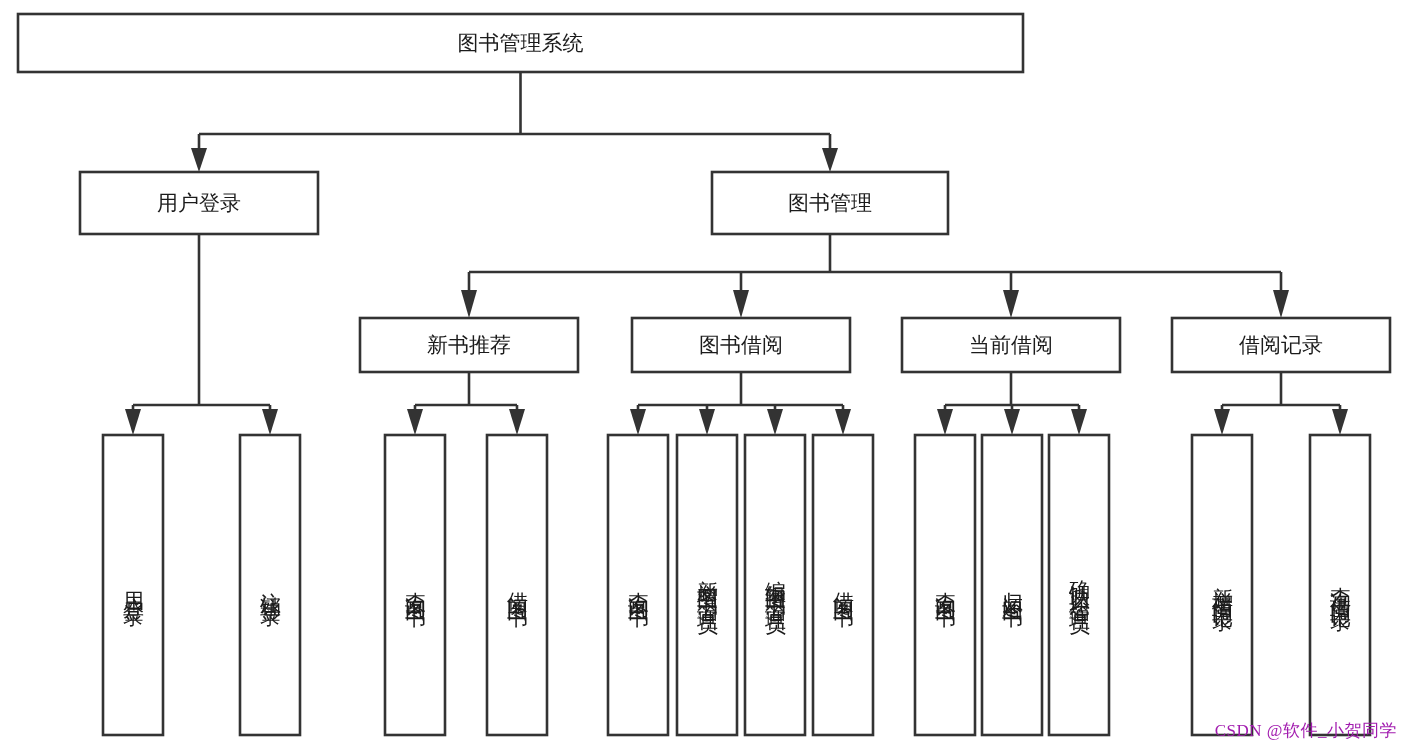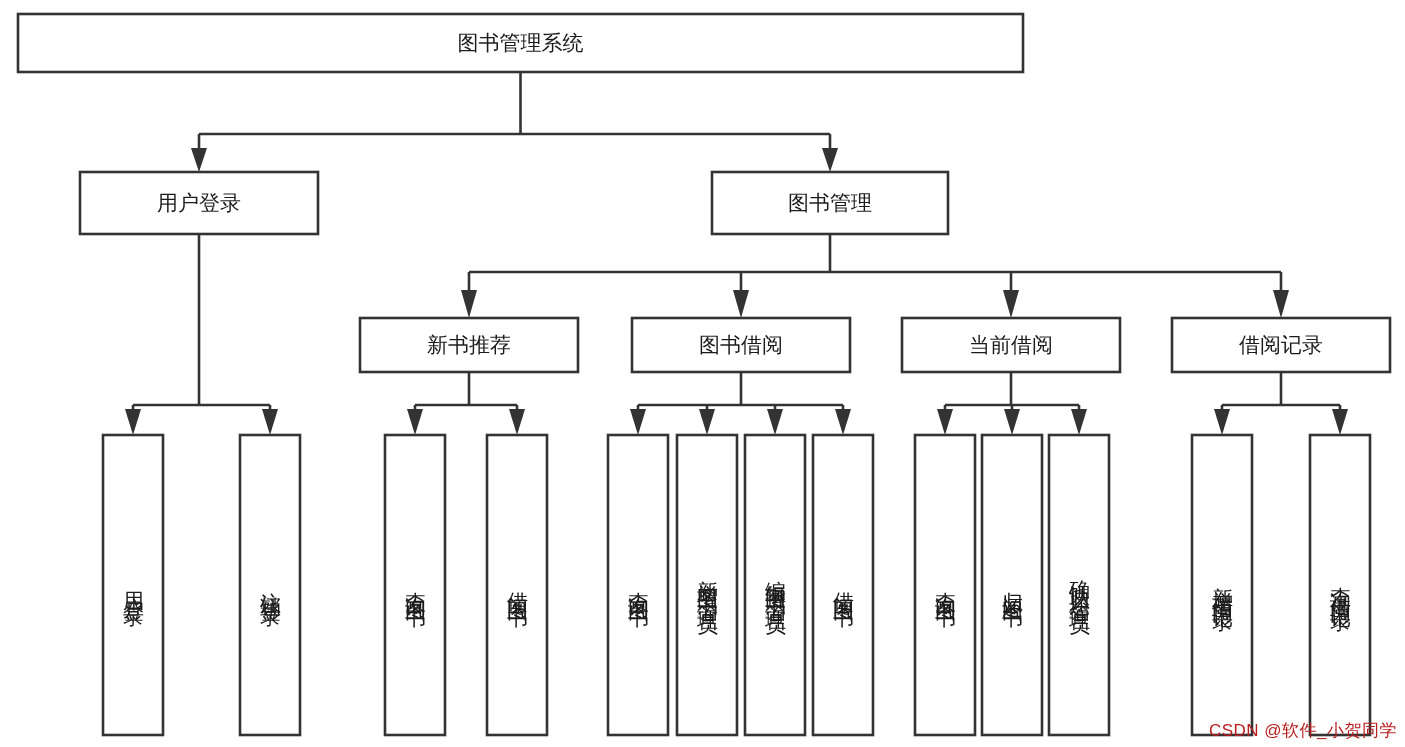--- a/index.html
+++ b/index.html
@@ -59,23 +59,23 @@
     line-height: 1.0;
     letter-spacing: 5px;
     color: #1b1b1b;
     white-space: nowrap;
     pointer-events: none;
   }
   .watermark {
     position: absolute;
     right: 8px;
     bottom: 5px;
-    font-family: Liberation Sans, sans-serif;
+    font-family: Liberation Serif, serif;
     font-size: 17px;
-    color: #b91c1c;
+    color: #a21caf;
     letter-spacing: 0.5px;
   }
 </style>
 </head>
 <body>
 
 <div id="diagram-root">
 
   <svg class="diagram-canvas" viewBox="0 0 1405 747">
 

